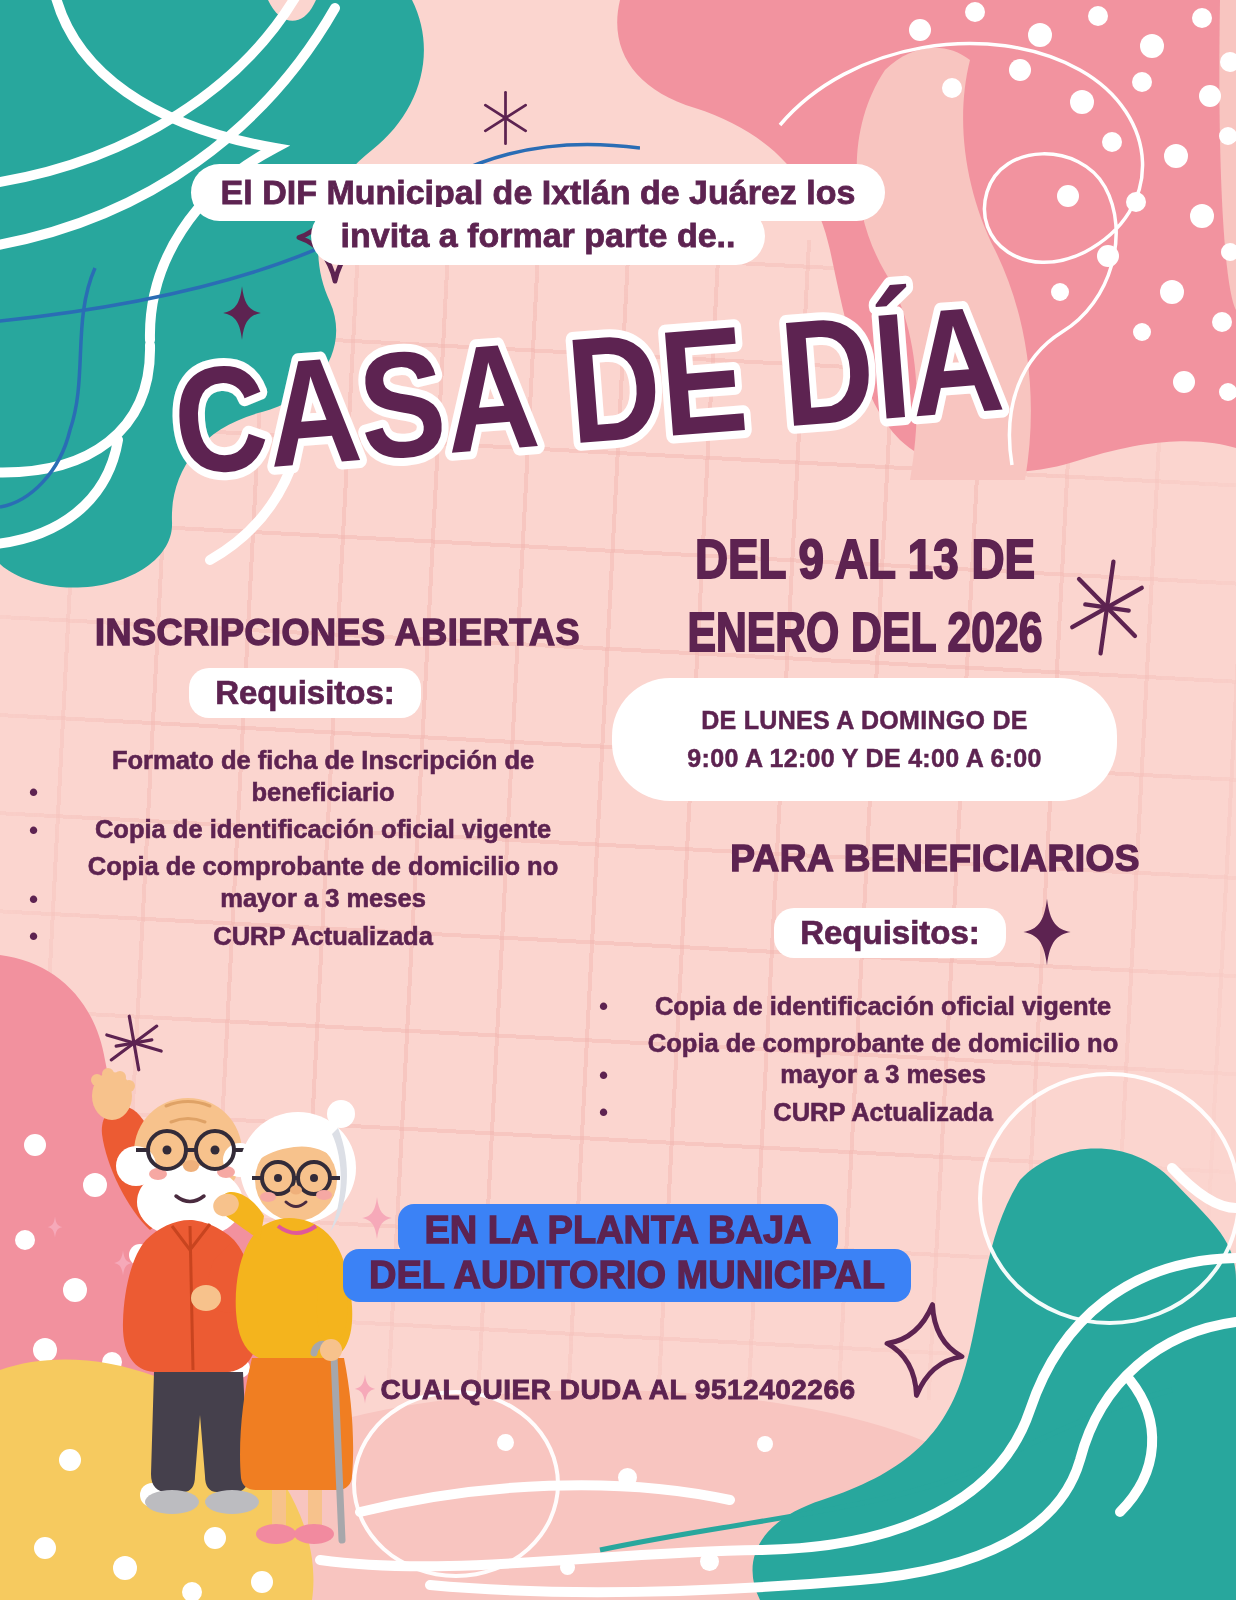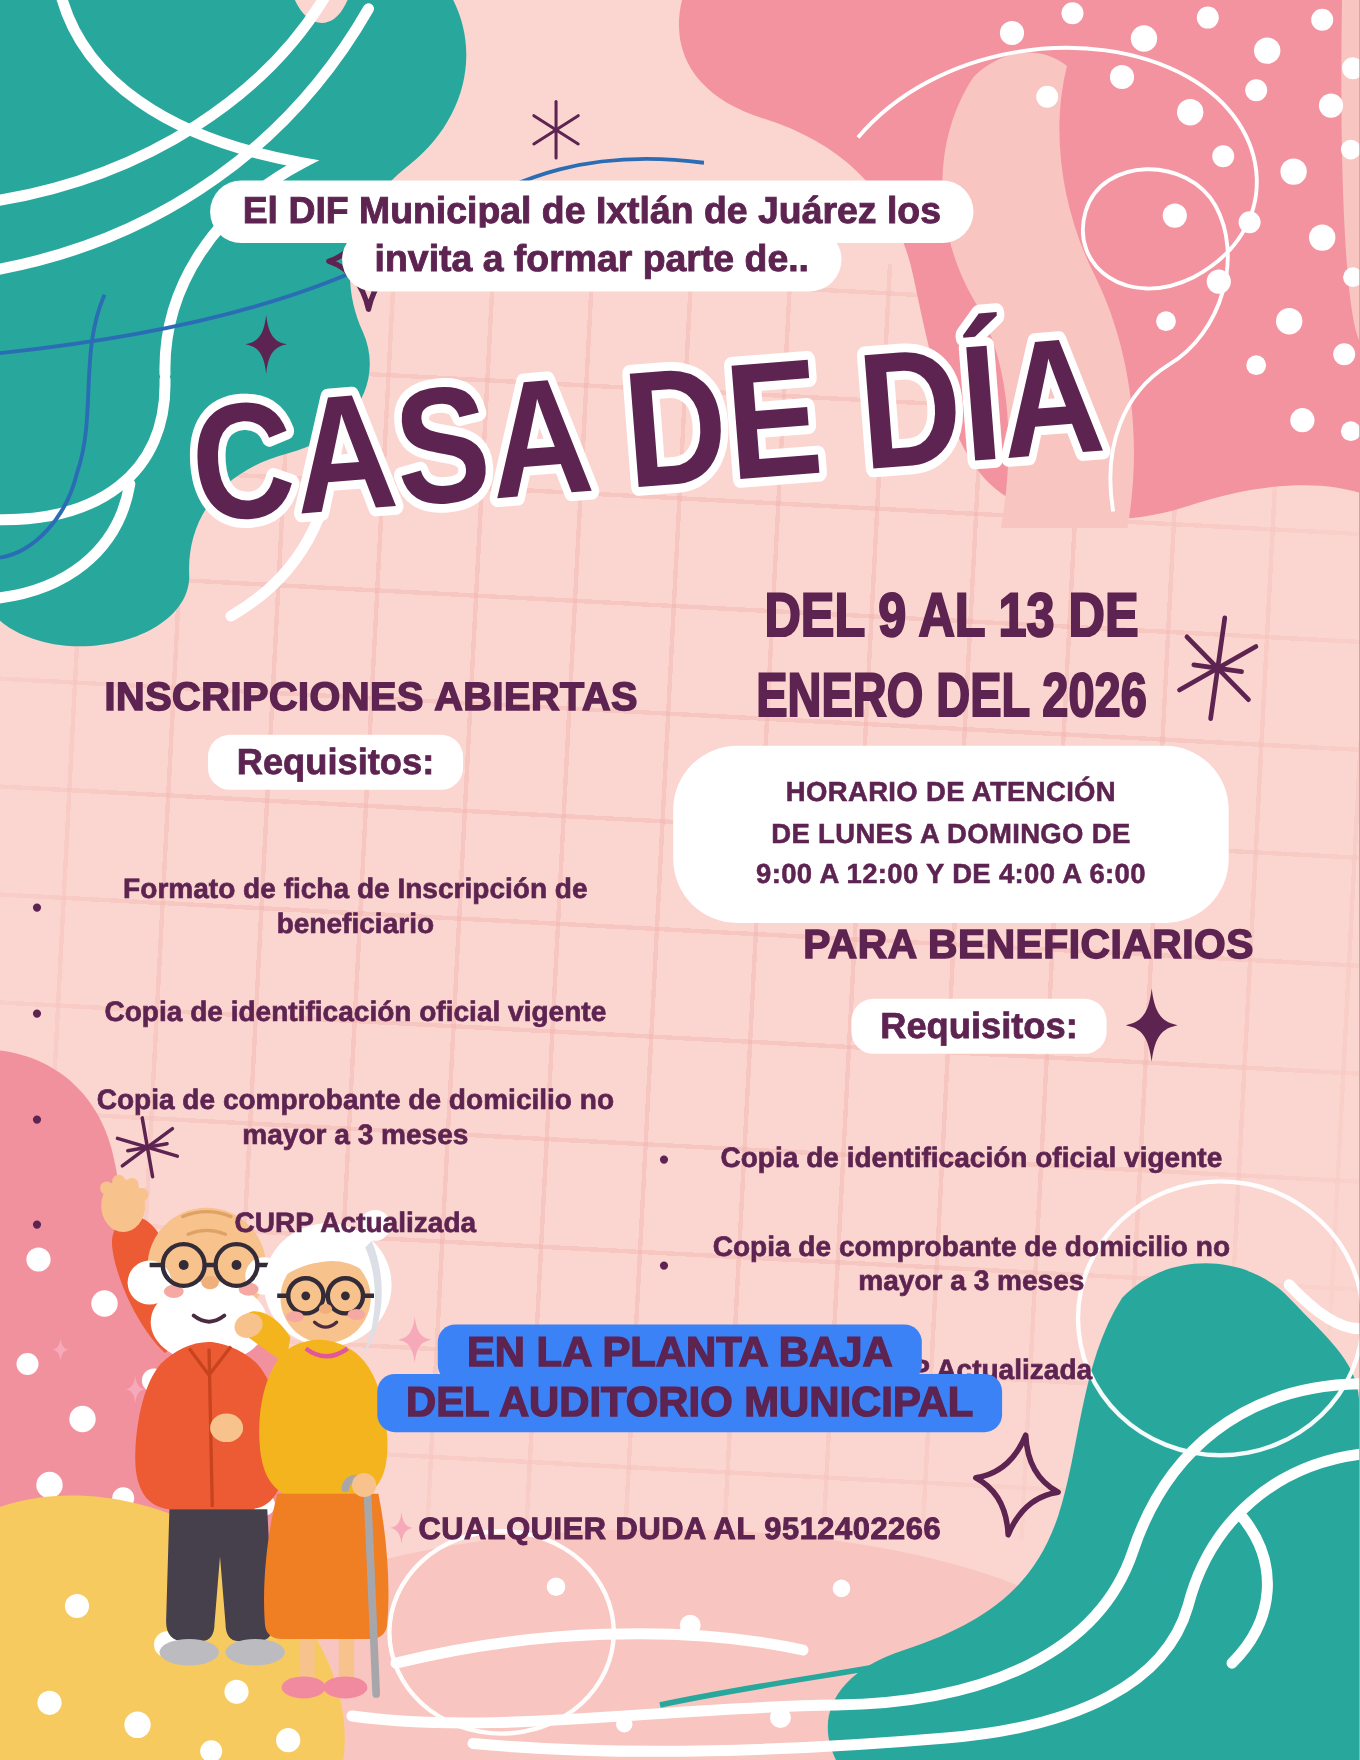--- a/index.html
+++ b/index.html
@@ -31,21 +31,21 @@
   .sub-pill{
     display:inline-block;background:#fff;border-radius:20px;
     padding:6px 26px;font-weight:bold;font-size:33px;
     -webkit-text-stroke:.7px #5d2351;
   }
   .heading{
     font-weight:bold;text-align:right;-webkit-text-stroke:1.4px #5d2351;
     letter-spacing:.5px;
   }
   .req-list{list-style:none;margin:0;padding:0;z-index:30;}
-  .req-list li{display:flex;align-items:center;margin-bottom:5px;margin-top:48px;}
+  .req-list li{display:flex;align-items:flex-end;margin-bottom:5px;}
   .req-list li::before{
     content:"\2022";font-size:26px;font-weight:bold;color:#5d2351;
     margin:0 8px 0 14px;line-height:1.25;
   }
   .req-list .itxt{
     flex:1;text-align:center;font-size:25.5px;font-weight:bold;
     line-height:1.25;-webkit-text-stroke:.6px #5d2351;
   }
   .schedule-box{
     left:612px;top:678px;width:505px;background:#fff;border-radius:58px;
@@ -323,21 +323,20 @@
       </li>
     <li>
         <span class="itxt txt">Copia de comprobante de domicilio no mayor a 3 meses</span>
       </li>
     <li>
         <span class="itxt txt">CURP Actualizada</span>
       </li>
   </ul>
 
   <div class="abs schedule-box txt">
-    <div>HORARIO DE ATENCIÓN</div>
     <div>DE LUNES A DOMINGO DE</div>
     <div>9:00 A 12:00 Y DE 4:00 A 6:00</div>
   </div>
 
   <div class="abs heading txt" style="left:600px;top:838px;width:540px;font-size:37px;z-index:30">PARA BENEFICIARIOS</div>
 
   <div class="abs" style="left:620px;top:908px;width:540px;text-align:center;z-index:30">
     <span class="sub-pill txt">Requisitos:</span>
   </div>
 

